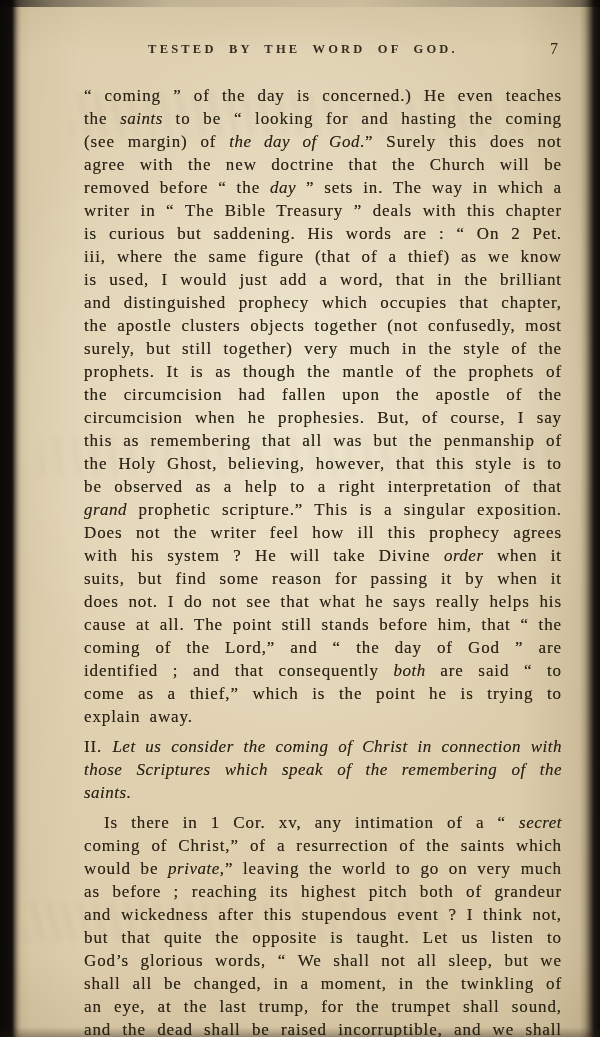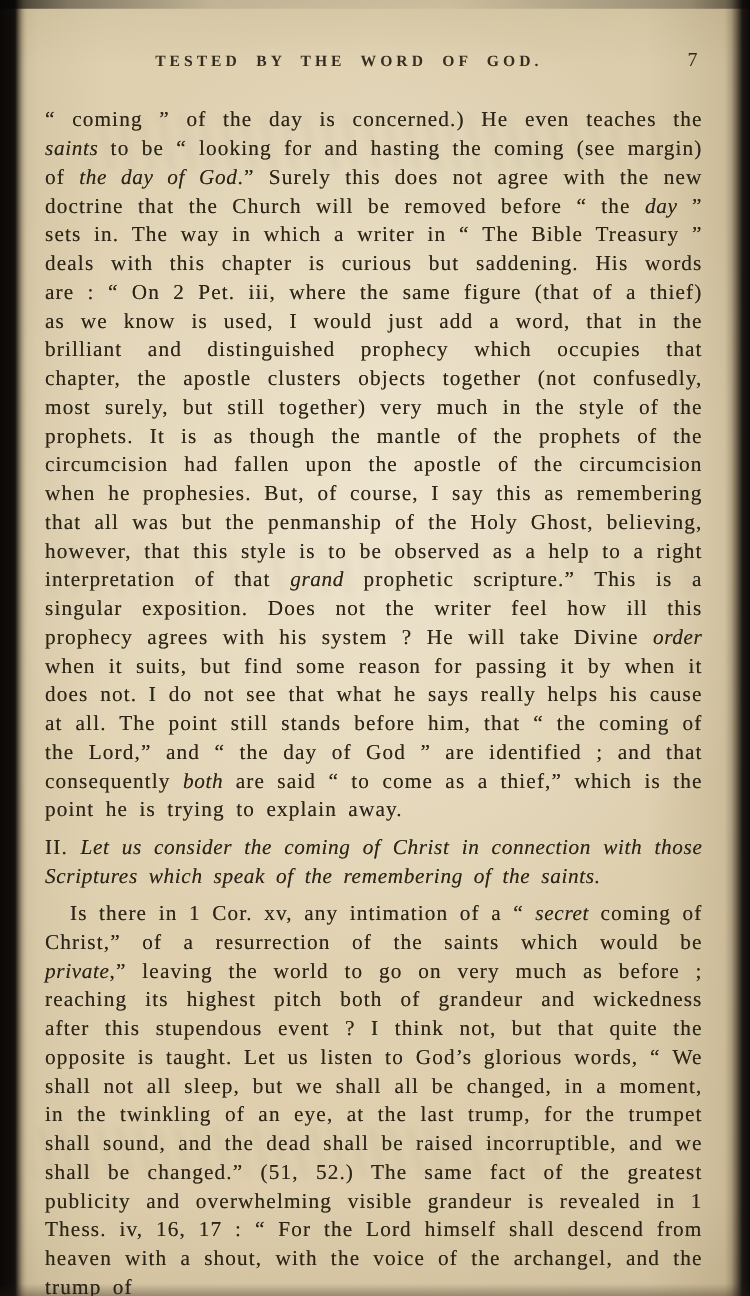--- a/index.html
+++ b/index.html
@@ -62,20 +62,21 @@
   .smudge.s3 {
     left: 25px; top: 902px; width: 430px; height: 40px; opacity: 0.28;
     background: repeating-linear-gradient(75deg,
       rgba(130,118,100,0.28) 0 5px, rgba(130,118,100,0) 5px 15px);
   }
 
   .paper {
     position: absolute; inset: 0; z-index: 2;
     padding: 40px 38px 0 36px;
     box-sizing: border-box;
+    margin-left: 48px;
   }
 
   .page-header {
     position: relative;
     height: 24px;
     margin-bottom: 20px;
   }
   .running-title {
     position: absolute; left: 0; right: 40px; top: 2px;
     text-align: center;

